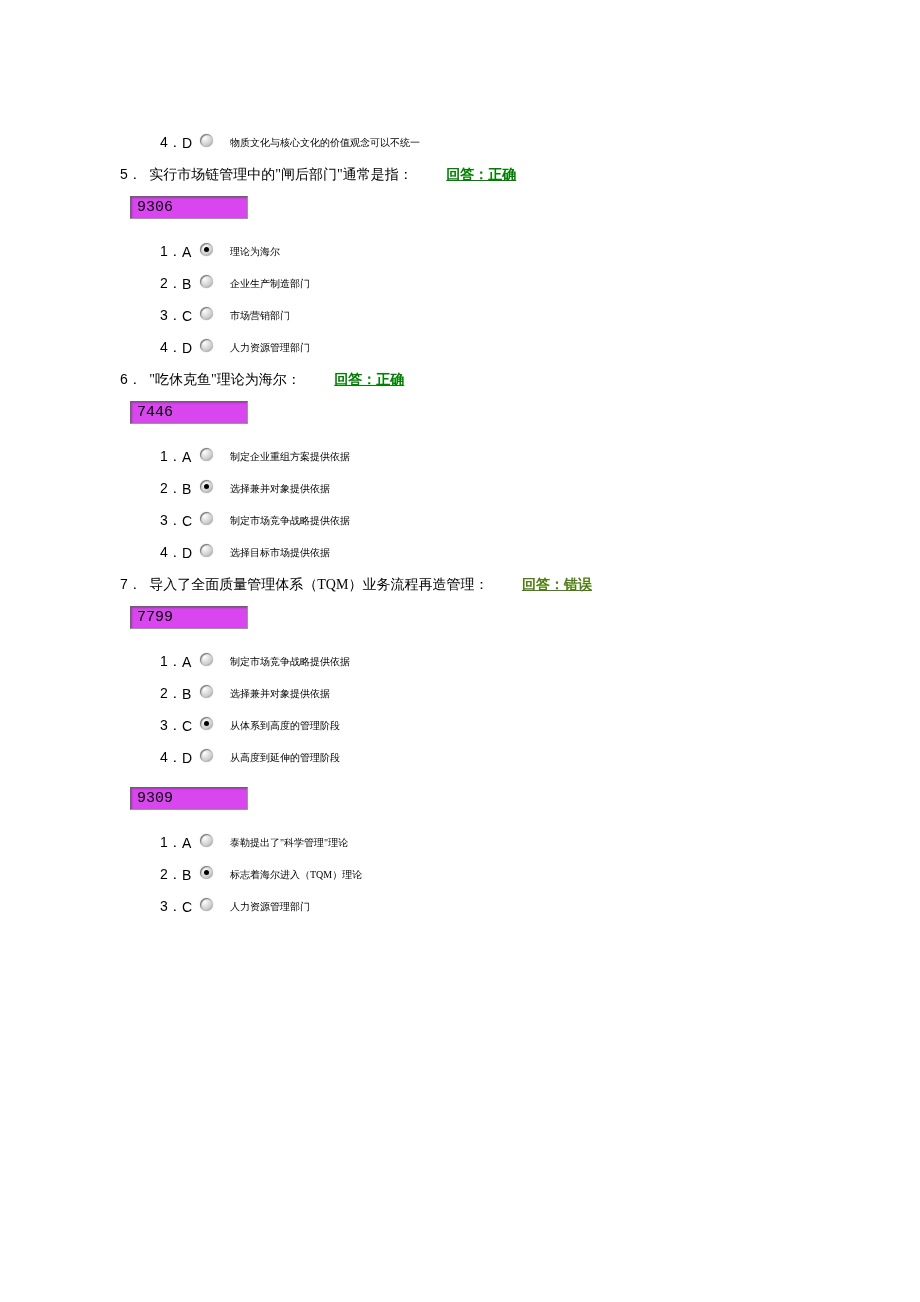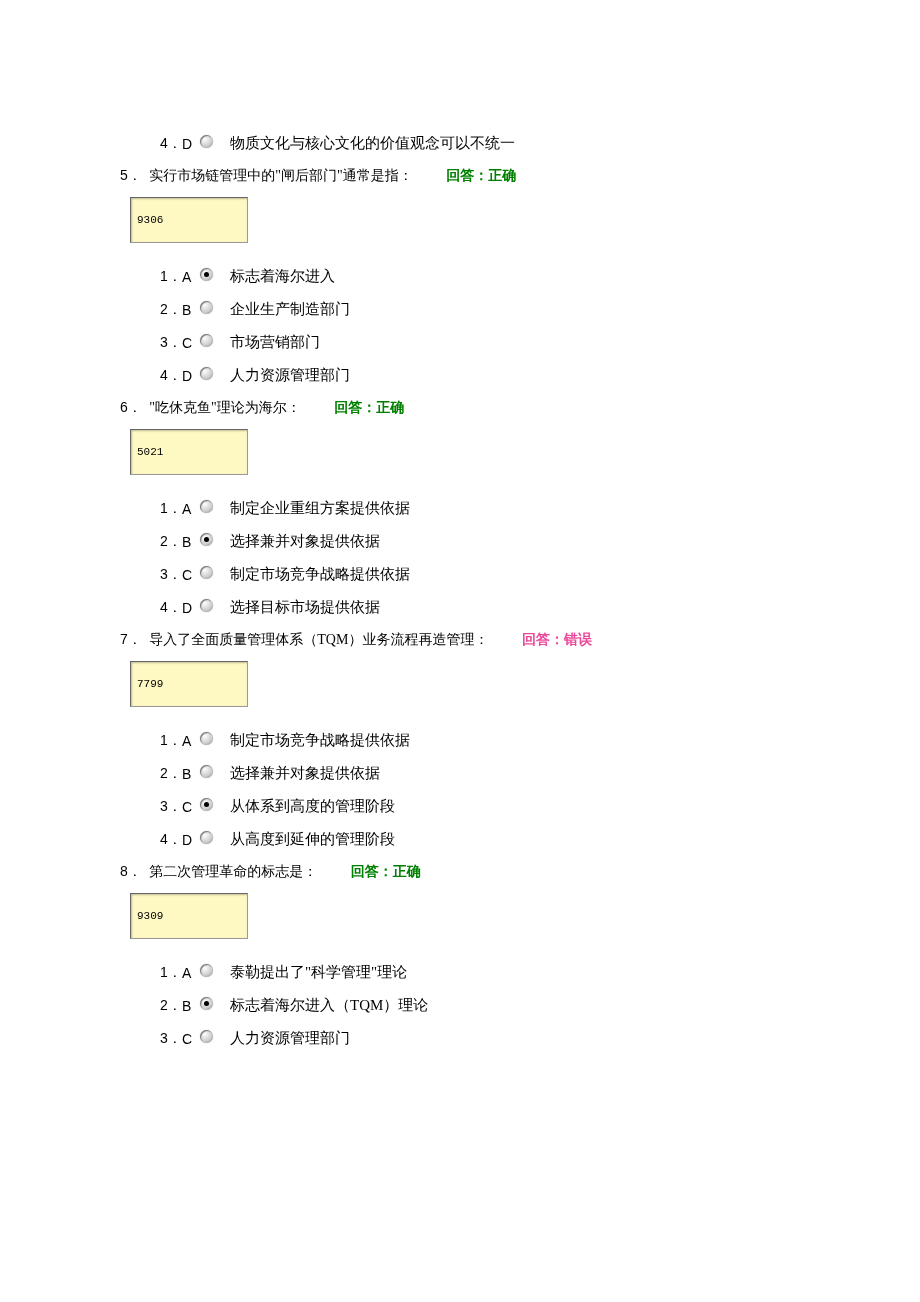--- a/index.html
+++ b/index.html
@@ -44,45 +44,46 @@
     justify-content: center;
     margin-top: -5px;
   }
   .radio-dot {
     width: 5px;
     height: 5px;
     border-radius: 50%;
     background: #000;
   }
   .option-text {
-    font-size: 15px;
+    font-size: 10px;
   }
   .question-line {
     margin: 10px 0 6px 0;
     font-size: 14px;
   }
   .q-num {
     font-family: Arial, sans-serif;
     margin-right: 4px;
   }
   .feedback {
     margin-left: 30px;
     font-weight: bold;
+    text-decoration: underline;
   }
   .feedback-correct { color: #008000; }
-  .feedback-wrong { color: #ec4899; }
+  .feedback-wrong { color: #4d7c0f; }
   .id-box {
     display: inline-block;
     border: 1px solid #999;
     border-top-color: #666;
     border-left-color: #666;
-    background: #fef9c3;
+    background: #d946ef;
     font-family: "Courier New", monospace;
-    font-size: 11px;
-    padding: 16px 6px;
+    font-size: 15px;
+    padding: 2px 6px;
     width: 104px;
     margin: 6px 0 10px 10px;
     box-shadow: inset 1px 1px 2px rgba(0,0,0,0.25);
   }
 </style>
 </head>
 <body>
 
 <div class="page">
 
@@ -104,21 +105,21 @@
   </div>
   <div class="id-box">9306</div>
   <div class="option-row">
     <span class="option-num">1．</span>
     <span class="option-letter">A</span>
     <span class="radio-wrap">
         <span class="radio-outer">
           <span class="radio-dot"></span>
         </span>
       </span>
-    <span class="option-text">标志着海尔进入</span>
+    <span class="option-text">理论为海尔</span>
   </div>
   <div class="option-row">
     <span class="option-num">2．</span>
     <span class="option-letter">B</span>
     <span class="radio-wrap">
         <span class="radio-outer"></span>
       </span>
     <span class="option-text">企业生产制造部门</span>
   </div>
   <div class="option-row">
@@ -137,21 +138,21 @@
       </span>
     <span class="option-text">人力资源管理部门</span>
   </div>
 
   
   <div class="question-line">
     <span class="q-num">6．</span>
     <span>"吃休克鱼"理论为海尔：</span>
     <span class="feedback feedback-correct">回答：正确</span>
   </div>
-  <div class="id-box">5021</div>
+  <div class="id-box">7446</div>
   <div class="option-row">
     <span class="option-num">1．</span>
     <span class="option-letter">A</span>
     <span class="radio-wrap">
         <span class="radio-outer"></span>
       </span>
     <span class="option-text">制定企业重组方案提供依据</span>
   </div>
   <div class="option-row">
     <span class="option-num">2．</span>
@@ -216,25 +217,20 @@
   <div class="option-row">
     <span class="option-num">4．</span>
     <span class="option-letter">D</span>
     <span class="radio-wrap">
         <span class="radio-outer"></span>
       </span>
     <span class="option-text">从高度到延伸的管理阶段</span>
   </div>
 
   
-  <div class="question-line">
-    <span class="q-num">8．</span>
-    <span>第二次管理革命的标志是：</span>
-    <span class="feedback feedback-correct">回答：正确</span>
-  </div>
   <div class="id-box">9309</div>
   <div class="option-row">
     <span class="option-num">1．</span>
     <span class="option-letter">A</span>
     <span class="radio-wrap">
         <span class="radio-outer"></span>
       </span>
     <span class="option-text">泰勒提出了"科学管理"理论</span>
   </div>
   <div class="option-row">

